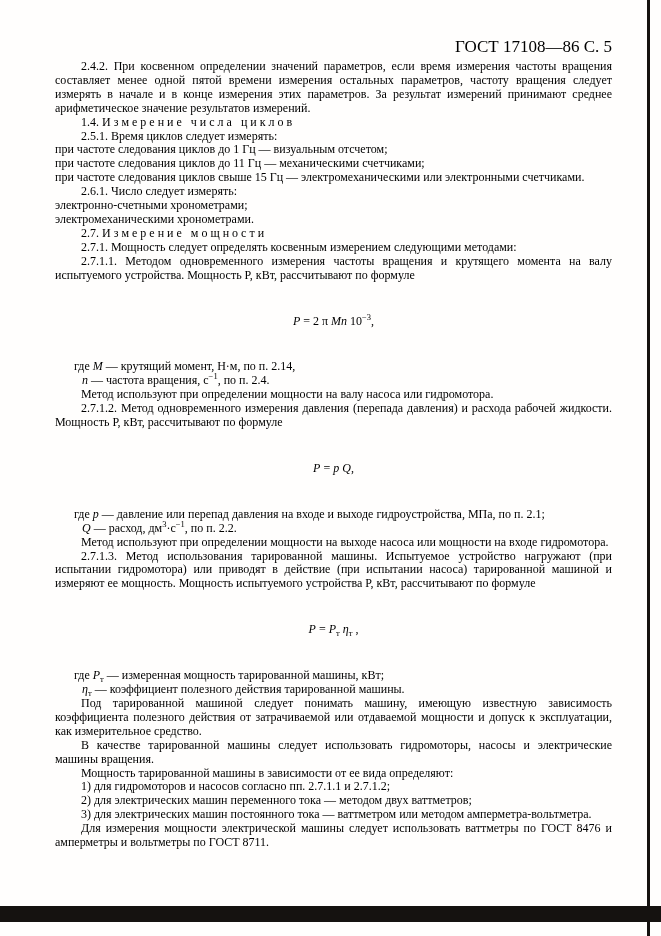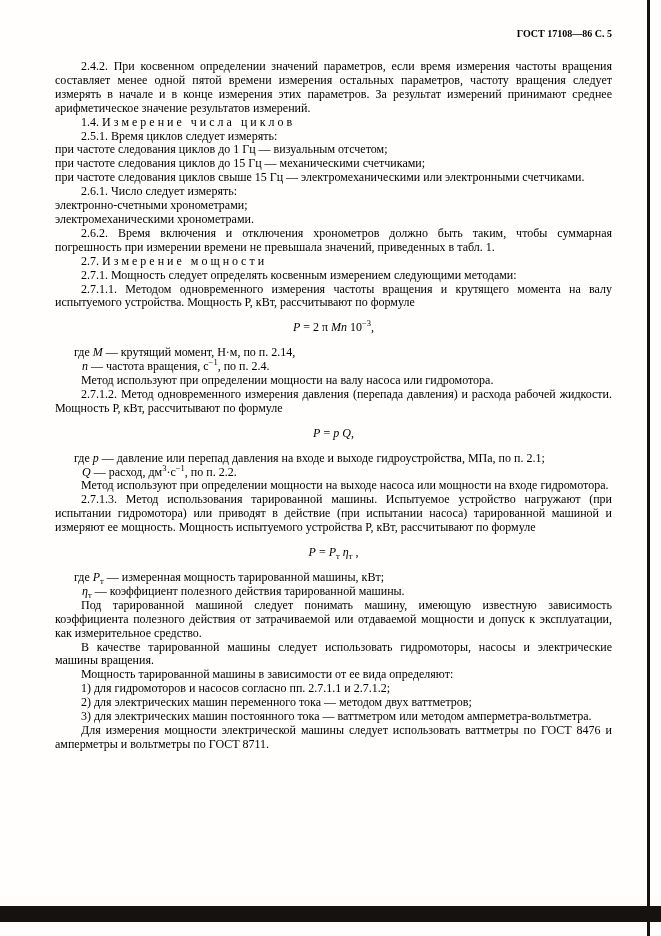--- a/index.html
+++ b/index.html
@@ -10,40 +10,40 @@
   }
   .page {
     position: relative;
     width: 661px;
     height: 936px;
     background: #fffefd;
     overflow: hidden;
   }
   .running-head {
     position: absolute;
-    top: 28px;
+    top: 37px;
     right: 49px;
-    font-size: 10px;
-    font-weight: bold;
+    font-size: 17px;
+    font-weight: normal;
     white-space: pre;
   }
   .content {
     position: absolute;
     top: 60px;
     left: 55px;
     width: 557px;
     font-size: 12px;
     line-height: 13.9px;
   }
   .ind   { text-align: justify; text-indent: 26px; }
   .flush { text-align: justify; }
   .head  { text-indent: 26px; white-space: pre-wrap; }
   .formula {
     text-align: center;
-    margin: 11px 0;
+    margin: 32px 0;
     white-space: pre-wrap;
   }
   .where  { padding-left: 3px;  text-align: justify; white-space: pre-wrap; margin-left: 16px; }
   .where2 { padding-left: 27px; text-align: justify; white-space: pre-wrap; }
   .it { font-style: italic; }
   sup { font-size: 8.5px; line-height: 0; vertical-align: super; }
   sub { font-size: 8.5px; line-height: 0; vertical-align: sub; }
   .edge-right {
     position: absolute;
     top: 0;
@@ -64,26 +64,25 @@
 </head>
 <body>
 
 <div class="page">
   <div class="running-head">ГОСТ 17108—86 С. 5</div>
   <div class="content">
       <div class="ind"><span>2.4.2. При косвенном определении значений параметров, если время измерения частоты вращения составляет менее одной пятой времени измерения остальных параметров, частоту вращения следует измерять в начале и в конце измерения этих параметров. За результат измерений принимают среднее арифметическое значение результатов измерений.</span></div>
       <div class="head"><span>1.4. И з м е р е н и е   ч и с л а   ц и к л о в</span></div>
       <div class="ind"><span>2.5.1. Время циклов следует измерять:</span></div>
       <div class="flush"><span>при частоте следования циклов до 1 Гц — визуальным отсчетом;</span></div>
-      <div class="flush"><span>при частоте следования циклов до 15 Гц — механическими счетчиками;</span></div>
+      <div class="flush"><span>при частоте следования циклов до 11 Гц — механическими счетчиками;</span></div>
       <div class="flush"><span>при частоте следования циклов свыше 15 Гц — электромеханическими или электронными счетчиками.</span></div>
       <div class="ind"><span>2.6.1. Число следует измерять:</span></div>
       <div class="flush"><span>электронно-счетными хронометрами;</span></div>
       <div class="flush"><span>электромеханическими хронометрами.</span></div>
-      <div class="ind"><span>2.6.2. Время включения и отключения хронометров должно быть таким, чтобы суммарная погрешность при измерении времени не превышала значений, приведенных в табл. 1.</span></div>
       <div class="head"><span>2.7. И з м е р е н и е   м о щ н о с т и</span></div>
       <div class="ind"><span>2.7.1. Мощность следует определять косвенным измерением следующими методами:</span></div>
       <div class="ind"><span>2.7.1.1. Методом одновременного измерения частоты вращения и крутящего момента на валу испытуемого устройства. Мощность Р, кВт, рассчитывают по формуле</span></div>
       <div class="formula"><span class="it">P</span><span> = 2 π </span><span class="it">Mn</span><span> 10</span><sup>−3</sup><span>,</span></div>
       <div class="where"><span>где </span><span class="it">M</span><span> — крутящий момент, Н·м, по п. 2.14,</span></div>
       <div class="where2"><span class="it">n</span><span> — частота вращения, с</span><sup>−1</sup><span>, по п. 2.4.</span></div>
       <div class="ind"><span>Метод используют при определении мощности на валу насоса или гидромотора.</span></div>
       <div class="ind"><span>2.7.1.2. Метод одновременного измерения давления (перепада давления) и расхода рабочей жидкости. Мощность Р, кВт, рассчитывают по формуле</span></div>
       <div class="formula"><span class="it">P</span><span> = </span><span class="it">p Q</span><span>,</span></div>
       <div class="where"><span>где </span><span class="it">p</span><span> — давление или перепад давления на входе и выходе гидроустройства, МПа, по п. 2.1;</span></div>

